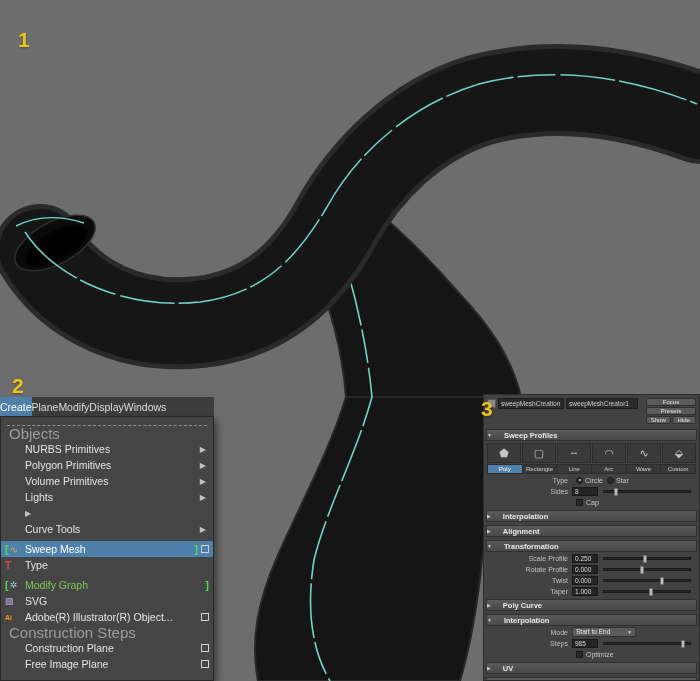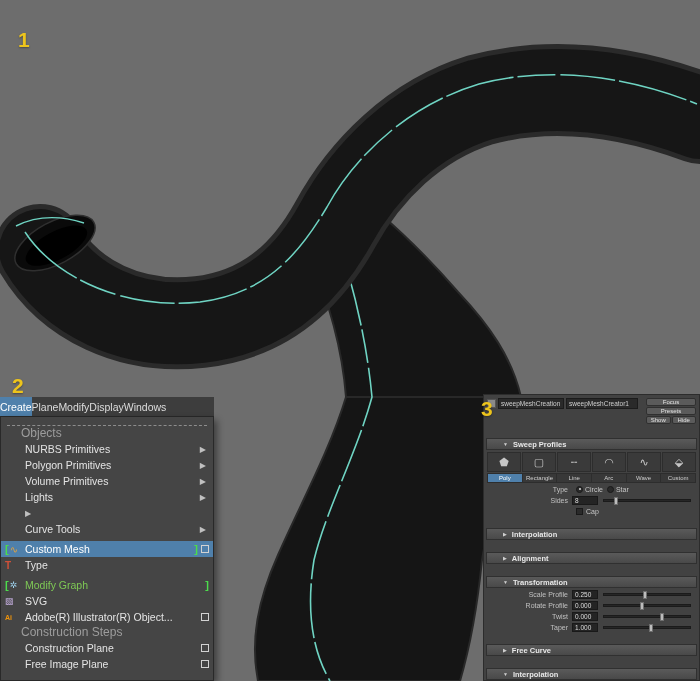--- a/index.html
+++ b/index.html
@@ -7,21 +7,21 @@
   .stage{position:relative;width:700px;height:681px;overflow:hidden;background:linear-gradient(#747474,#666)}
   .vp-svg{position:absolute;left:0;top:0}
   .num{position:absolute;color:#edc41c;font-size:21px;font-weight:bold;text-shadow:0 1px 2px rgba(0,0,0,.35);z-index:40}
   
   .menubar{position:absolute;left:0;top:397px;width:214px;height:20px;background:#3d3d3d;display:flex;border-bottom:1px solid #2a2a2a;z-index:20}
   .mb-item{padding:0 0;font-size:10.5px;color:#dcdcdc;line-height:20px;cursor:default}
   .mb-item.active{background:#4f80ab;color:#fff}
   
   .dropdown{position:absolute;left:0;top:417px;width:214px;height:264px;background:#454545;border:1px solid #292929;border-top:none;overflow:hidden;box-shadow:3px 3px 7px rgba(0,0,0,.45);z-index:20}
   .tearoff{height:7px;margin:2px 6px 0 6px;border-bottom:1px dashed #8d8d8d}
-  .m-section{height:15px;line-height:15px;padding-left:20px;font-size:12px;color:#9d9d9d}
+  .m-section{height:15px;line-height:15px;padding-left:8px;font-size:15px;color:#9d9d9d}
   .mi{height:16px;display:flex;align-items:center;padding:0 4px;font-size:10.5px;color:#e4e4e4}
   .mi .gut{width:20px;display:flex;align-items:center;justify-content:flex-start;gap:1px;font-size:9px}
   .mi .lbl{flex:1;white-space:nowrap;overflow:hidden}
   .mi .arrow{color:#c0c0c0;font-size:8px;padding-right:3px}
   .mi.hl{background:#4f80ab}
   .mi.hl .lbl{color:#fff}
   .optbox{width:8px;height:8px;border:1px solid #d2d2d2;margin-left:3px;flex:0 0 auto}
   .nb{color:#4cdc4c;font-weight:bold;font-size:11px;line-height:10px}
   .g-sweep{color:#e6a23c;font-size:10px}
   .g-type{color:#d05038;font-weight:bold;font-size:10px}
@@ -34,21 +34,21 @@
   .ae{position:absolute;left:483px;top:394px;width:217px;height:287px;background:#424242;border:1px solid #2c2c2c;overflow:hidden;font-size:7px;color:#c9c9c9;z-index:20}
   .ae-top{display:flex;padding:3px 3px 2px 3px;gap:3px}
   .ae-fields{flex:1;display:flex;gap:2px;align-items:flex-start}
   .node-icon{width:9px;height:9px;background:#8a8a8a;border:1px solid #555;margin-top:1px;flex:0 0 auto}
   .ae-field{height:11px;background:#2a2a2a;border:1px solid #1c1c1c;color:#cfcfcf;font-size:6.5px;line-height:9px;padding:0 2px;white-space:nowrap;overflow:hidden}
   .f1{width:66px}.f2{width:72px}
   .ae-btncol{width:50px;display:flex;flex-direction:column;gap:1px;flex:0 0 auto}
   .ae-btn{height:8px;background:#5b5b5b;border:1px solid #303030;border-radius:2px;font-size:6px;color:#e2e2e2;text-align:center;line-height:7px;cursor:default}
   .showhide{display:flex;gap:1px}
   .showhide .ae-btn{flex:1}
-  .hdr{height:12px;margin:12px 2px 0 2px;background:linear-gradient(#5a5a5a,#494949);border:1px solid #303030;display:flex;align-items:center;gap:5px;padding-left:16px;font-size:7.5px;color:#e8e8e8;font-weight:bold}
+  .hdr{height:12px;margin:3px 2px 0 2px;background:linear-gradient(#5a5a5a,#494949);border:1px solid #303030;display:flex;align-items:center;gap:12px;padding-left:0;font-size:7.5px;color:#e8e8e8;font-weight:bold}
   .hdr .tri{font-size:5px;color:#cfcfcf;font-weight:normal}
   .picons{display:flex;gap:1px;margin:2px 3px 0 3px;height:20px}
   .picon{flex:1;background:#3a3a3a;border:1px solid #2d2d2d;display:flex;align-items:center;justify-content:center;font-size:11px;color:#c6c6c6}
   .ptabs{display:flex;margin:1px 3px 0 3px;height:10px;background:#383838;border:1px solid #2d2d2d}
   .ptab{flex:1;font-size:6px;color:#cfcfcf;text-align:center;line-height:9px;border-right:1px solid #2d2d2d;white-space:nowrap;overflow:hidden}
   .ptab:last-child{border-right:none}
   .ptab.active{background:#4f80ab;color:#fff}
   .prow{height:10px;display:flex;align-items:center;margin:1px 3px 0 3px}
   .plabel{width:85px;text-align:right;padding-right:4px;color:#c0c0c0;white-space:nowrap}
   .pfield{width:26px;height:9px;background:#242424;border:1px solid #191919;color:#ddd;font-size:6.5px;line-height:8px;padding:0 2px}
@@ -133,21 +133,21 @@
       <span class="arrow">▶</span>
     </div>
 
     <div class="mgap"></div>
 
     <div class="mi hl">
       <span class="gut">
         <span class="nb">[</span>
         <span class="g-sweep">∿</span>
       </span>
-      <span class="lbl">Custom Mesh</span>
+      <span class="lbl">Sweep Mesh</span>
       <span class="nb">]</span>
       <span class="optbox"></span>
     </div>
     <div class="mi">
       <span class="gut">
         <span class="g-type">T</span>
       </span>
       <span class="lbl">Type</span>
     </div>
 
@@ -284,21 +284,21 @@
     <div class="prow">
       <span class="plabel">Taper</span>
       <span class="pfield">1.000</span>
       <span class="slider">
           <span class="knob" style="left:52%"></span>
         </span>
     </div>
 
     <div class="hdr">
       <span class="tri">▶</span>
-      <span>Free Curve</span>
+      <span>Poly Curve</span>
     </div>
 
     <div class="hdr">
       <span class="tri">▼</span>
       <span>Interpolation</span>
     </div>
     <div class="prow">
       <span class="plabel">Mode</span>
       <span class="dd">
         <span>Start to End</span>

